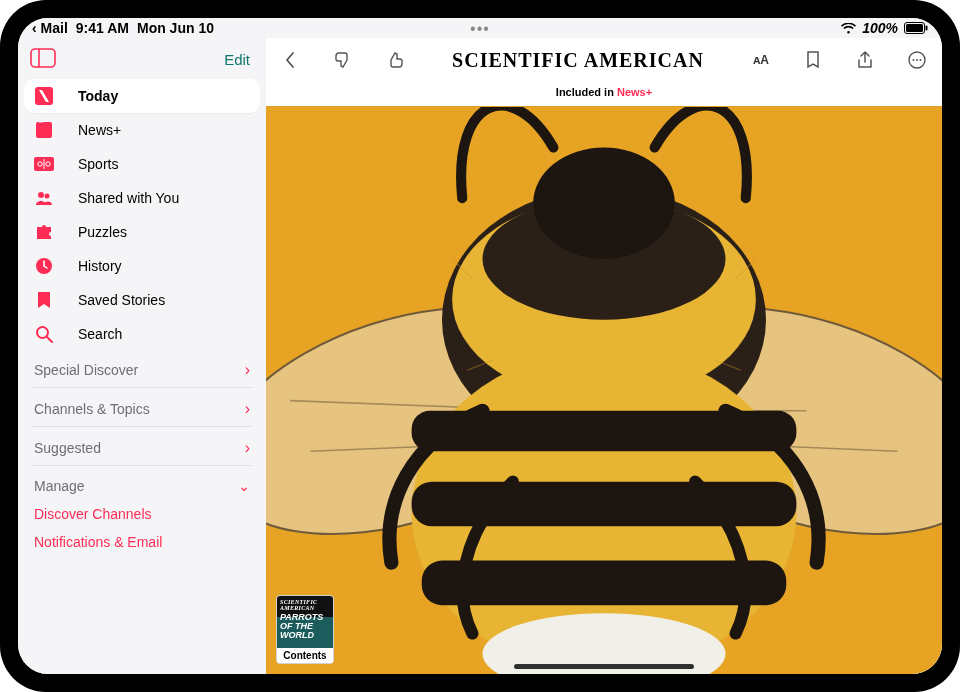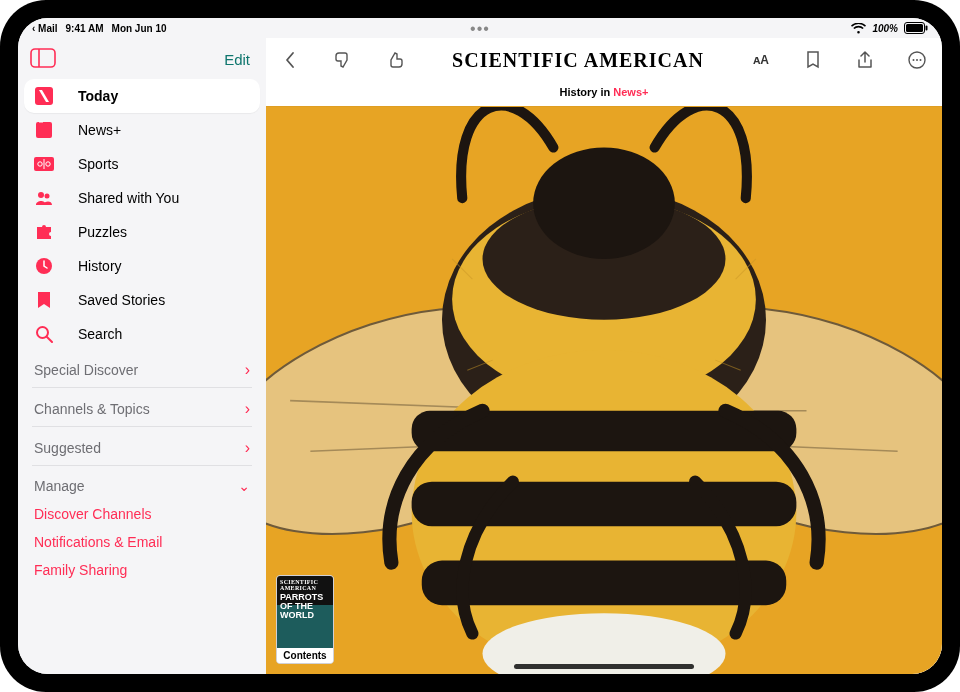--- a/index.html
+++ b/index.html
@@ -28,21 +28,21 @@
     display: flex;
     flex-direction: column;
   }
   
   .statusbar {
     height: 20px;
     display: flex;
     align-items: center;
     justify-content: space-between;
     padding: 0 14px;
-    font-size: 10px;
+    font-size: 14px;
     font-weight: 600;
     color: #000;
     background: #f5f5f7;
   }
   .status-left { display: flex; align-items: center; gap: 8px; }
   .status-right { display: flex; align-items: center; gap: 6px; font-style: italic; }
   .wifi-icon svg, .battery svg { display: block; }
   .more-dots {
     position: absolute;
     top: 2px;
@@ -158,24 +158,25 @@
     left: 10px;
     bottom: 10px;
     width: 58px;
     background:#fff;
     border:1px solid #d0d0d5;
     border-radius:4px;
     overflow:hidden;
     font-size: 8px;
   }
   .mag-thumb .cover {
-    height: 72px;
+    height: 52px;
     background: linear-gradient(180deg,#111 0%, #111 40%, #1d5c5c 40%, #1d5c5c 100%);
     color:#fff;
     padding:3px;
+    font-style:italic;
   }
   .mag-thumb .cover .c-title { font-family: Georgia, serif; font-size:6px; font-weight:700; letter-spacing:0.3px; }
   .mag-thumb .cover .c-big { font-size:9px; font-weight:800; margin-top:2px; line-height:1; }
   .mag-thumb .contents { text-align:center; font-size:10px; font-weight:600; padding:2px 0; color:#000; background:#fff; }
 
   
   .home-indicator {
     position:absolute;
     bottom:5px;
     left:50%;
@@ -331,21 +332,20 @@
           <span class="chev-right">›</span>
         </div>
         <div class="separator"></div>
 
         <div class="side-group expanded">
           <span>Manage</span>
           <span class="chev">⌄</span>
         </div>
         <div class="sub-item">Discover Channels</div>
         <div class="sub-item">Notifications &amp; Email</div>
-        <div class="sub-item">Family Sharing</div>
       </div>
 
       <div class="main">
         <div class="toolbar">
           <div class="toolbar-left">
             <span class="tb-btn">
               <svg width="18" height="18" viewBox="0 0 18 18">
                   <path d="M11 2L5 9l6 7" fill="none" stroke="#555" stroke-width="1.8" stroke-linecap="round" stroke-linejoin="round"></path>
                 </svg>
             </span>
@@ -378,21 +378,21 @@
                   <circle cx="9" cy="9" r="8" fill="none" stroke="#555" stroke-width="1.4"></circle>
                   <circle cx="5.5" cy="9" r="1" fill="#555"></circle>
                   <circle cx="9" cy="9" r="1" fill="#555"></circle>
                   <circle cx="12.5" cy="9" r="1" fill="#555"></circle>
                 </svg>
             </span>
           </div>
         </div>
 
         <div class="subline">
-          <span class="lead">History in </span><span class="brand"><span class="apple"></span><span>News+</span></span>
+          <span class="lead">Included in </span><span class="brand"><span class="apple"></span><span>News+</span></span>
         </div>
 
         <div class="hero">
           <div class="bee-wrap">
             <svg viewBox="0 0 700 560" width="100%" height="100%" preserveAspectRatio="xMidYMin slice">
 
               <path d="M300 40 C 260 -30, 200 -10, 210 90" stroke="#1c1510" stroke-width="10" fill="none" stroke-linecap="round"></path>
               <path d="M400 40 C 440 -30, 500 -10, 490 90" stroke="#1c1510" stroke-width="10" fill="none" stroke-linecap="round"></path>
 
               <ellipse cx="150" cy="310" rx="190" ry="100" fill="rgba(230,220,200,0.55)" stroke="#6e5a3a" stroke-width="2" transform="rotate(-18 150 310)"></ellipse>

